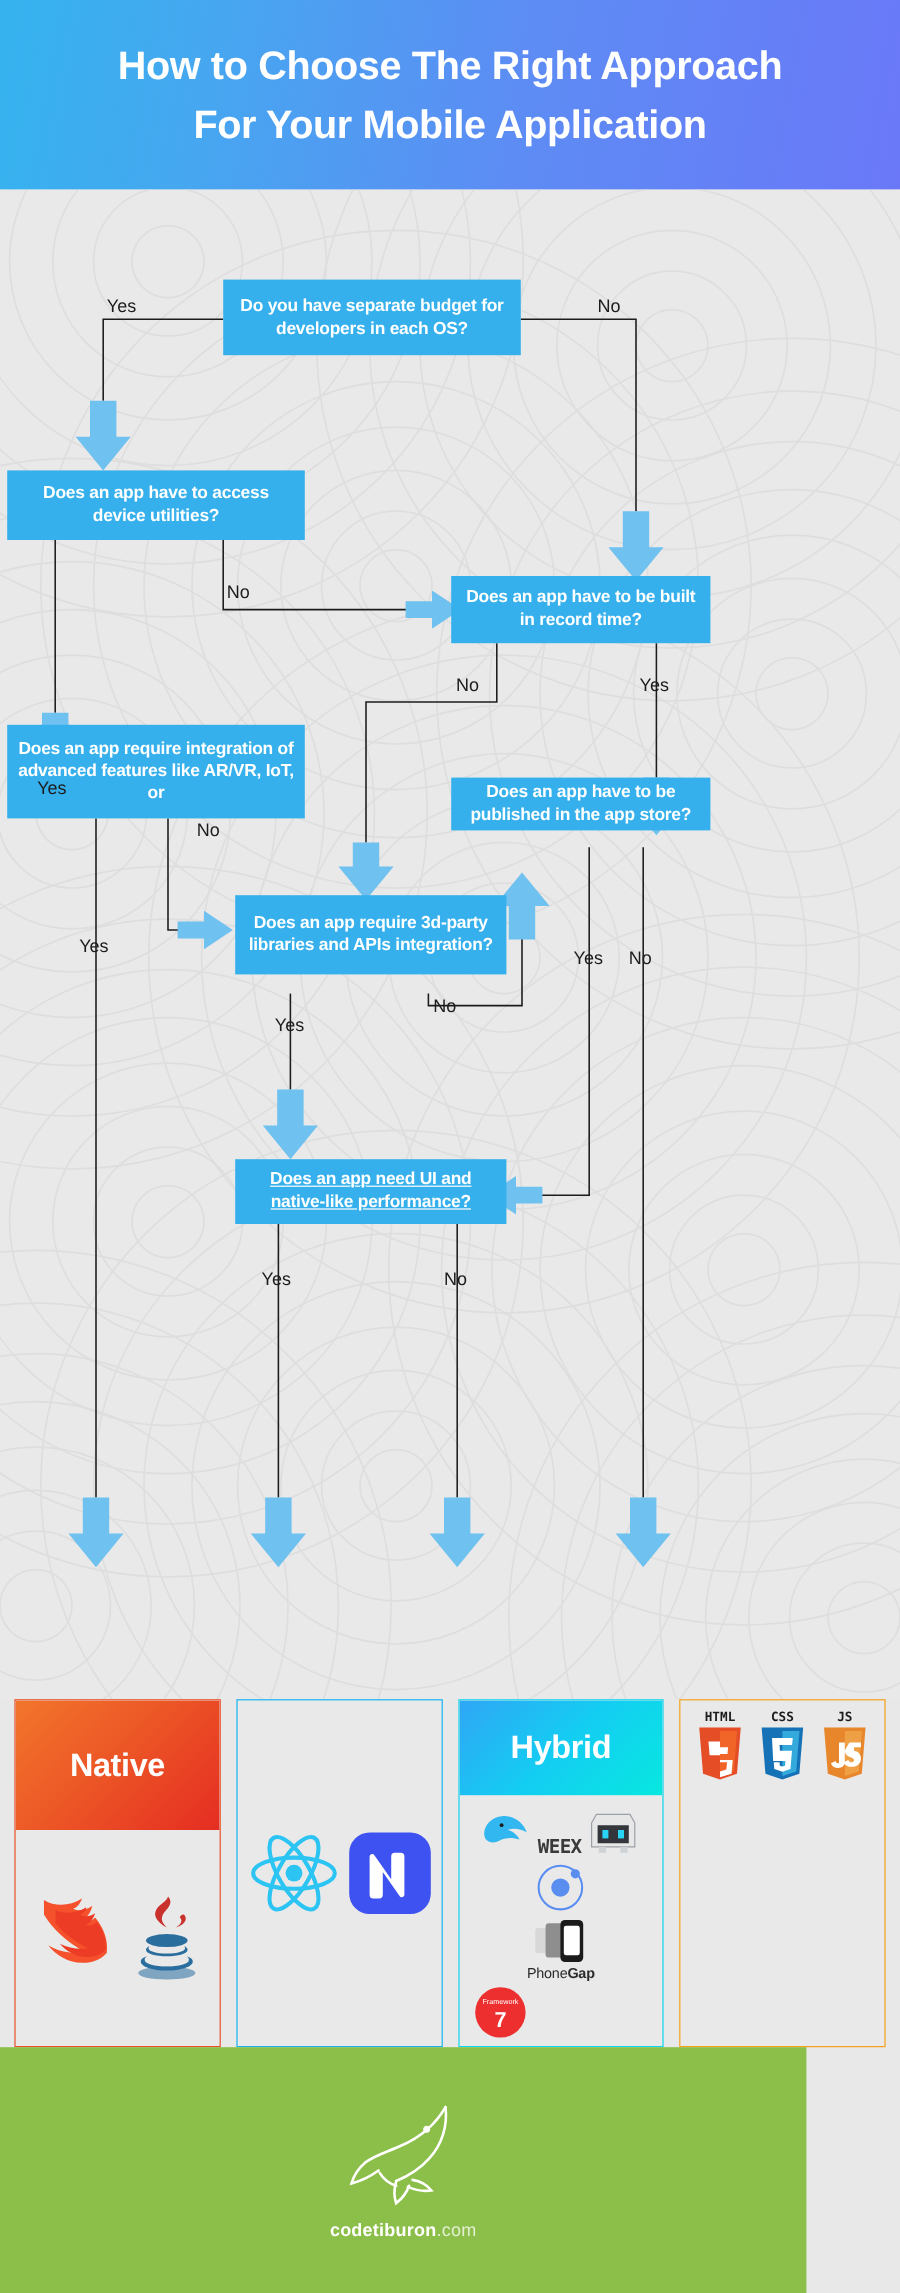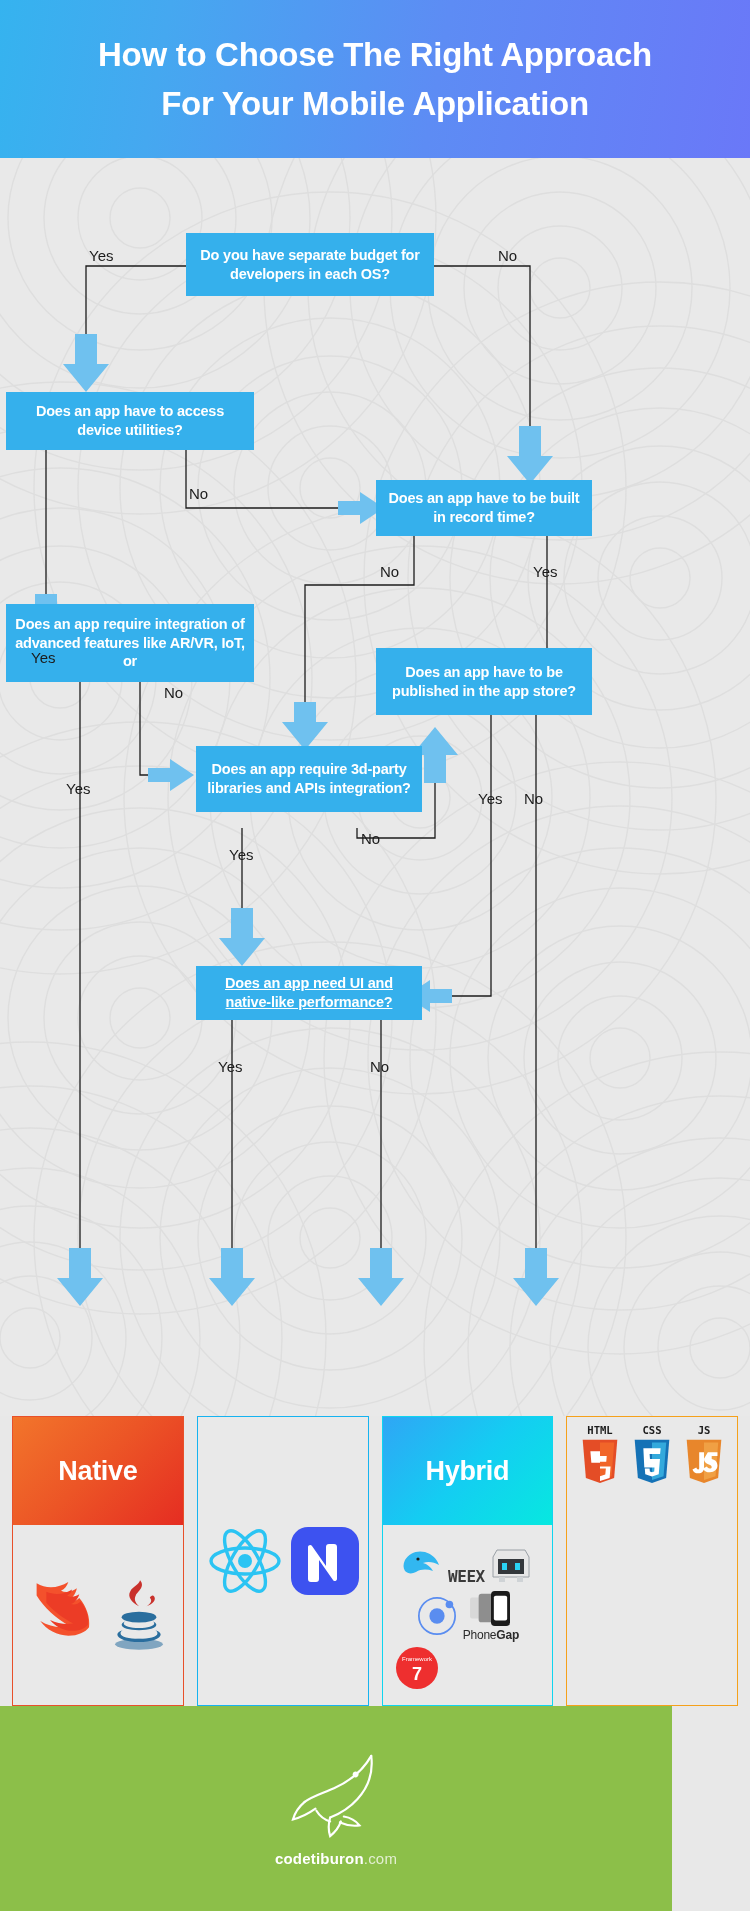--- a/index.html
+++ b/index.html
@@ -203,21 +203,21 @@
   </div>
 
   <div class="node" style="left:376px; top:322px; width:216px; height:56px;">
     <span>Does an app have to be built in record time?</span>
   </div>
 
   <div class="node" style="left:6px; top:446px; width:248px; height:78px;">
     <span>Does an app require integration of advanced features like AR/VR, IoT, or</span>
   </div>
 
-  <div class="node" style="left:376px; top:490px; width:216px; height:67px;">
+  <div class="node" style="left:376px; top:490px; width:216px; height:44px;">
     <span>Does an app have to be published in the app store?</span>
   </div>
 
   <div class="node" style="left:196px; top:588px; width:226px; height:66px;">
     <span>Does an app require 3d-party libraries and APIs integration?</span>
   </div>
 
   <div class="node" style="left:196px; top:808px; width:226px; height:54px;text-decoration:underline;">
     <span>Does an app need UI and native-like performance?</span>
   </div>
@@ -290,21 +290,21 @@
         <span style="font-family:'DejaVu Sans Mono',monospace;font-weight:bold;font-size:16px;color:#3a3a3a;letter-spacing:-0.5px;">WEEX</span>
         <svg width="46" height="46" viewBox="0 0 46 46">
           <path fill="#e7e7e7" stroke="#9aa0a6" stroke-width="1" d="M9 10h28l4 7v20H5V17z"></path>
           <path fill="#33373b" d="M10 19h26v15H10z"></path>
           <rect x="14" y="23" width="5" height="7" fill="#2ad4f5"></rect>
           <rect x="27" y="23" width="5" height="7" fill="#2ad4f5"></rect>
           <rect x="11" y="37" width="6" height="5" fill="#cfd3d6"></rect>
           <rect x="29" y="37" width="6" height="5" fill="#cfd3d6"></rect>
         </svg>
       </div>
-      <div style="display:flex;align-items:center;gap:5px;width:100%;justify-content:center;">
+      <div style="display:flex;align-items:center;gap:5px;width:100%;justify-content:center;flex-direction:column;">
         <svg width="42" height="42" viewBox="0 0 44 44">
           <circle cx="22" cy="22" r="19" fill="none" stroke="#5a8df0" stroke-width="1.8"></circle>
           <circle cx="22" cy="22" r="8" fill="#5a8df0"></circle>
           <circle cx="35" cy="10" r="4" fill="#5a8df0"></circle>
         </svg>
         <div style="display:flex;flex-direction:column;align-items:center;">
           <svg width="50" height="38" viewBox="0 0 52 40">
             <rect x="4" y="8" width="13" height="22" rx="2" fill="#d8d8d8"></rect>
             <rect x="13" y="4" width="16" height="30" rx="3" fill="#8e8e8e"></rect>
             <rect x="26" y="1" width="20" height="37" rx="4" fill="#1b1b1b"></rect>

